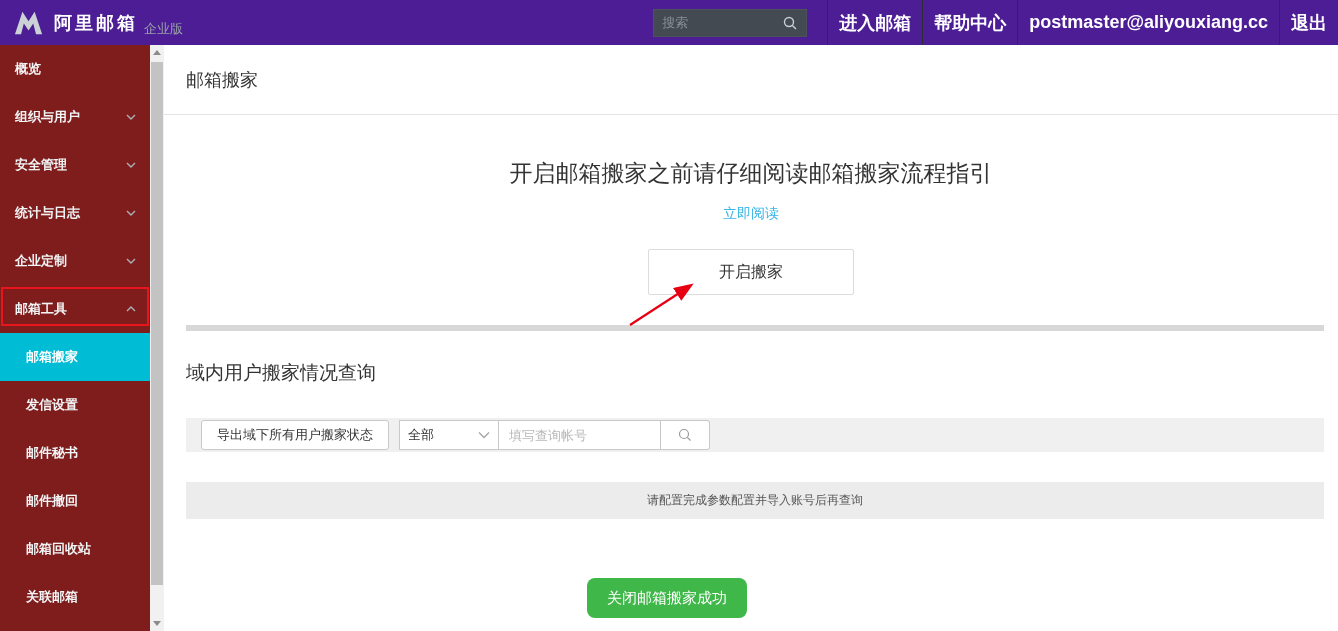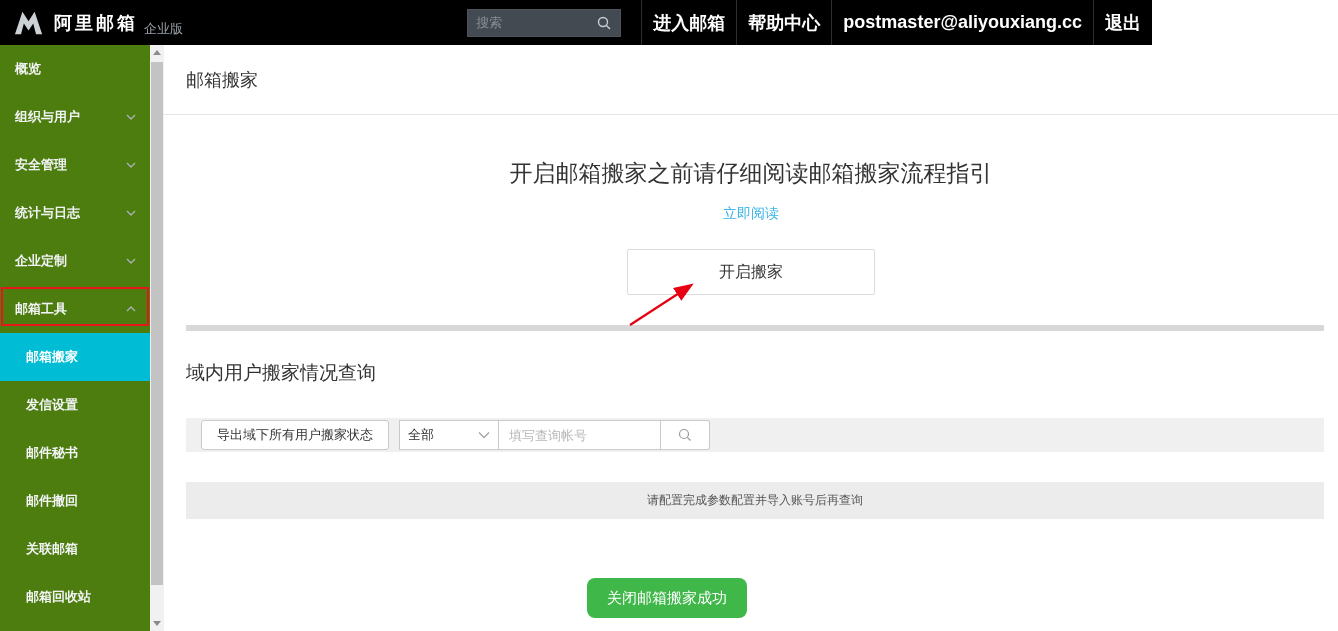--- a/index.html
+++ b/index.html
@@ -3,22 +3,22 @@
 <meta charset="utf-8">
 <style>
   * { margin:0; padding:0; box-sizing:border-box; }
   html,body { width:1338px; height:631px; }
   body {
     font-family:"Liberation Sans", sans-serif;
     position:relative; overflow:hidden; background:#fff; color:#333;
   }
   
   .topbar {
-    position:absolute; left:0; top:0; width:1152px; height:45px;
-    background:#000000; display:flex; align-items:center; z-index:5;
+    position:absolute; left:0; top:0; width:1338px; height:45px;
+    background:#4c1d95; display:flex; align-items:center; z-index:5;
   }
   .logo-wrap { display:flex; align-items:center; padding-left:14px; }
   .logo-icon { width:30px; height:26px; margin-right:10px; }
   .logo-text { color:#fff; font-size:18px; font-weight:700; letter-spacing:3px; }
   .logo-badge { color:#9aa1a8; font-size:13px; margin-left:6px; margin-top:12px; }
   .topbar-spacer { flex:1; }
   .top-search {
     width:154px; height:28px; background:#444a52; border:1px solid #4c525a;
     display:flex; align-items:center; margin-right:20px; padding:0 8px;
   }
@@ -30,21 +30,21 @@
   .top-search input::placeholder { color:#8a9097; }
   .top-nav { display:flex; height:45px; }
   .top-nav-item {
     display:flex; align-items:center; padding:0 11px; color:#fff;
     font-size:18px; font-weight:700; border-left:1px solid #2a2e34;
     cursor:pointer; white-space:nowrap;
   }
   
   .sidebar {
     position:absolute; left:0; top:45px; width:150px; height:586px;
-    background:#4d7c0f; z-index:4;
+    background:#7f1d1d; z-index:4;
   }
   .side-item {
     position:relative; height:48px; display:flex; align-items:center;
     padding-left:15px; color:#f2f4f5; font-size:13px; font-weight:700;
     cursor:pointer;
   }
   .side-sub { padding-left:26px; }
   .side-sub.active { background:#00bcd4; color:#fff; }
   .chev { position:absolute; right:14px; top:50%; margin-top:-4px; width:10px; height:8px; }
   .chev svg { display:block; }
@@ -77,21 +77,21 @@
   .page-header {
     height:70px; display:flex; align-items:center; padding-left:22px;
     border-bottom:1px solid #e4e4e4;
   }
   .page-title { font-size:18px; color:#333; }
   .intro { text-align:center; }
   .intro-heading { font-size:23px; color:#333; font-weight:400; padding-top:43px; }
   .intro-link { margin-top:15px; }
   .intro-link a { color:#3ab5e8; font-size:14px; text-decoration:none; cursor:pointer; }
   .start-btn {
-    margin-top:26px; width:248px; height:46px; background:#fff;
+    margin-top:26px; width:206px; height:46px; background:#fff;
     border:1px solid #dcdcdc; border-radius:2px; font-size:16px; color:#333;
     cursor:pointer; font-family:"Liberation Sans", sans-serif;
   }
   .divider {
     height:6px; background:#d8d8d8; margin:30px 14px 0 22px;
   }
   .section-heading {
     font-size:19px; color:#333; font-weight:400; margin:29px 0 0 22px;
   }
   .toolbar {
@@ -214,24 +214,24 @@
   <div class="side-item side-sub">
     <span>发信设置</span>
   </div>
   <div class="side-item side-sub">
     <span>邮件秘书</span>
   </div>
   <div class="side-item side-sub">
     <span>邮件撤回</span>
   </div>
   <div class="side-item side-sub">
+    <span>邮箱回收站</span>
+  </div>
+  <div class="side-item side-sub">
     <span>关联邮箱</span>
-  </div>
-  <div class="side-item side-sub">
-    <span>邮箱回收站</span>
   </div>
 </div>
 
 <div class="side-scrollbar">
   <div class="sb-arrow-up">
       <div class="tri-up"></div>
     </div>
   <div class="sb-thumb"></div>
   <div class="sb-arrow-down">
       <div class="tri-down"></div>

